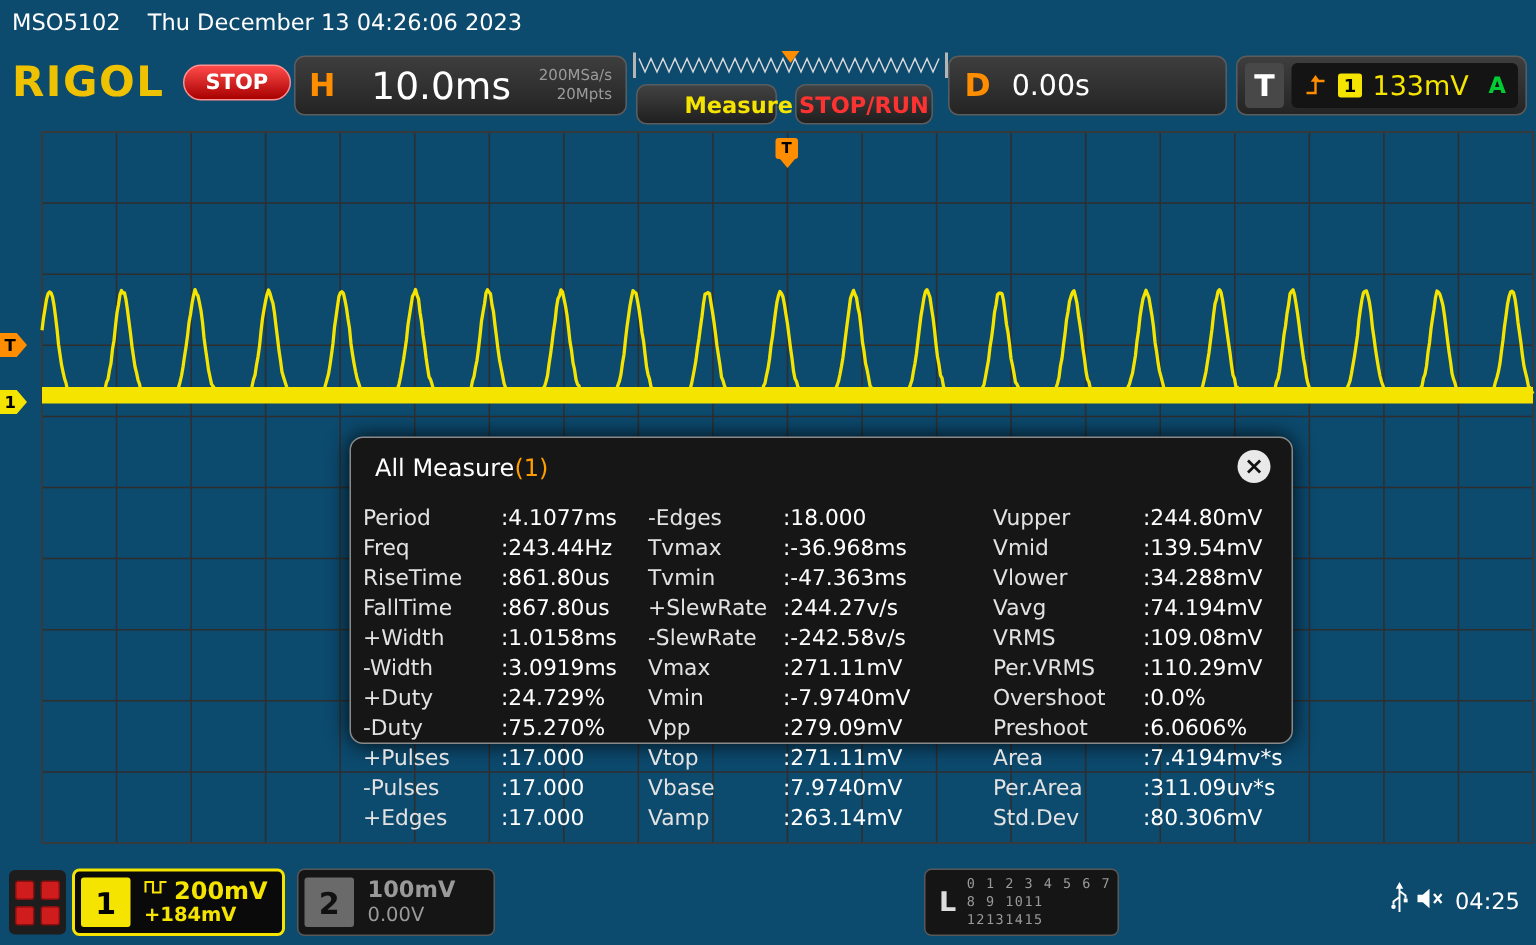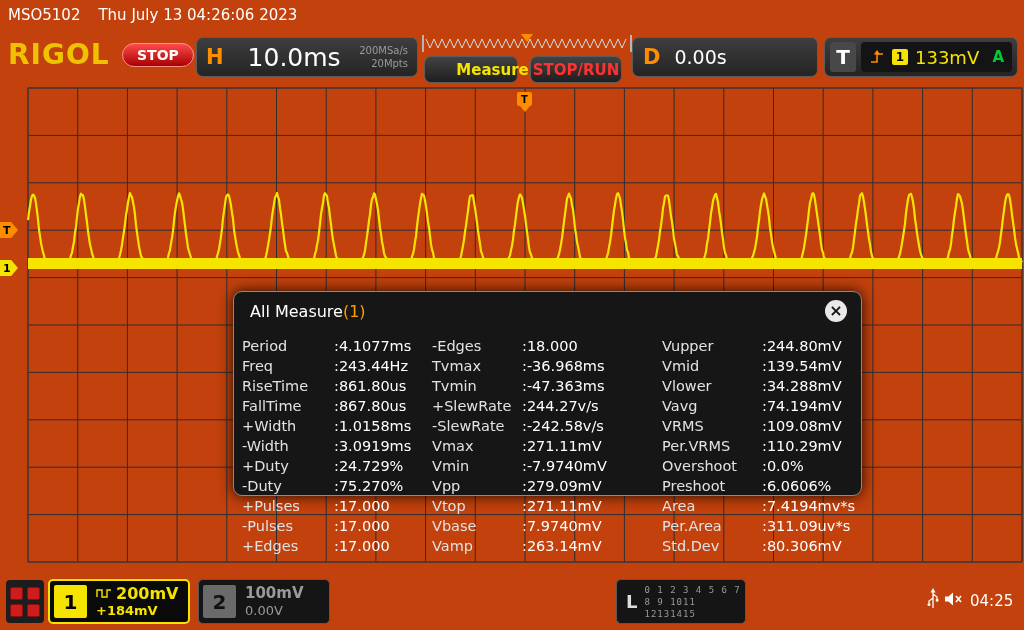--- a/index.html
+++ b/index.html
@@ -1,18 +1,18 @@
 <!DOCTYPE html>
 <html><head>
 <meta charset="utf-8">
 <style>
   * { margin:0; padding:0; box-sizing:border-box; }
   html,body { background:#000; }
   body { font-family:"DejaVu Sans","Liberation Sans",sans-serif; }
-  .screen { position:relative; width:1024px; height:630px; background:#c2410c; overflow:hidden; color:#fff; }
+  .screen { position:relative; width:1024px; height:630px; background:#0c4a6e; overflow:hidden; color:#fff; }
 
   
   .topbar { position:absolute; top:0; left:0; width:100%; height:30px; display:flex; align-items:center; gap:18px; padding-left:8px; font-size:15px; color:#fff; }
 
   
   .header { position:absolute; top:30px; left:0; width:1024px; height:56px; }
   .logo { position:absolute; left:8px; top:8px; font-size:28px; font-weight:bold; color:#eec200; letter-spacing:1px; }
   .stop-pill { position:absolute; left:122px; top:13px; padding:3px 14px; border-radius:14px; background:linear-gradient(#ff4a4a,#a80000); color:#fff; font-weight:bold; font-size:14px; border:1px solid #ff9090; }
   .hdrbox { position:absolute; background:linear-gradient(#3e3e3e,#242424); border:1px solid #5c5c5c; border-radius:7px; display:flex; align-items:center; }
   .hbox { left:196px; top:7px; width:222px; height:40px; }
@@ -59,39 +59,39 @@
   .bottombar { position:absolute; left:0; top:575px; width:1024px; height:55px; }
   .menu-icon { position:absolute; left:6px; top:5px; width:38px; height:43px; background:#1d1d1d; border-radius:4px; display:flex; flex-wrap:wrap; gap:4px; align-content:center; justify-content:center; }
   .menu-icon i { width:13px; height:13px; background:#cf1d1d; border-radius:2px; border:1px solid #8a0f0f; }
   .chbox { position:absolute; top:4px; height:45px; display:flex; align-items:center; border-radius:5px; background:#0a0a0a; }
   .ch1 { left:48px; width:142px; border:2px solid #f5e400; }
   .ch2 { left:198px; width:132px; border:1px solid #585858; background:#151515; }
   .chnum { width:33px; height:33px; margin-left:4px; display:flex; align-items:center; justify-content:center; font-size:20px; font-weight:bold; border-radius:2px; }
   .ch1 .chnum { background:#f5e400; color:#000; }
   .ch2 .chnum { background:#6a6a6a; color:#111; }
   .chvals { margin-left:9px; line-height:17px; }
-  .ch1 .scale { color:#f5e400; font-size:16px; font-weight:bold; display:flex; align-items:center; gap:4px; }
+  .ch1 .scale { color:#f5e400; font-size:16px; font-weight:bold; display:flex; align-items:flex-start; gap:4px; }
   .ch1 .offset { color:#f5e400; font-size:13px;font-weight:bold; }
   .ch2 .scale { color:#9a9a9a; font-size:15px; font-weight:bold; }
   .ch2 .offset { color:#9a9a9a; font-size:13px; }
   .labox { position:absolute; left:616px; top:4px; width:130px; height:45px; border:1px solid #585858; background:#151515; border-radius:5px; display:flex; align-items:center; }
   .laletter { font-size:18px; color:#ddd; margin:0 7px 0 9px; font-weight:bold; }
   .ladigits { font-family:"DejaVu Sans Mono","Liberation Mono",monospace; font-size:9px; color:#9a9a9a; line-height:12px; letter-spacing:1px; }
   .usb-icon { position:absolute; left:926px; top:13px; }
   .mute-icon { position:absolute; left:944px; top:16px; }
   .clock { position:absolute; left:970px; top:17px; font-size:15px; color:#fff; }
 </style>
 </head>
 <body>
 
 <div class="screen">
 
   <div class="topbar">
     <span>MSO5102</span>
-    <span>Thu July 13 04:26:06 2023</span>
+    <span>Thu December 13 04:26:06 2023</span>
   </div>
 
   <div class="header">
     <div class="logo">RIGOL</div>
     <div class="stop-pill">STOP</div>
 
     <div class="hdrbox hbox">
       <span class="hletter">H</span>
       <span class="timebase">10.0ms</span>
       <div class="srate">

